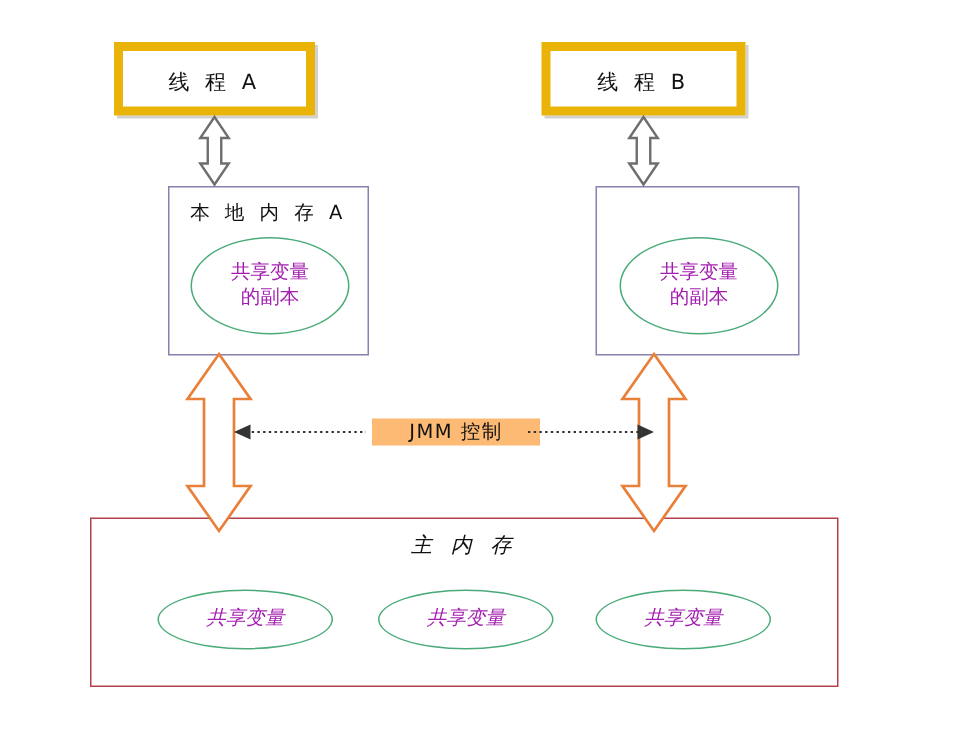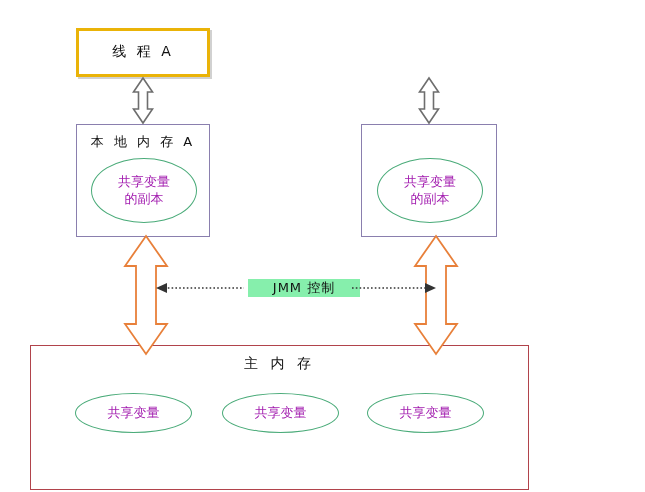--- a/index.html
+++ b/index.html
@@ -18,36 +18,37 @@
     overflow: hidden;
   }
 
   
   .box {
     position: absolute;
     box-sizing: border-box;
     background: #ffffff;
   }
   .thread-box {
-    border: 3px solid #eab308;
+    border: 6px solid #eab308;
     box-shadow: 2px 2px 0 rgba(0,0,0,0.18);
   }
   .thread-label {
     position: absolute;
     left: 0;
     right: 0;
     top: 12px;
     text-align: center;
     font-size: 14px;
     color: #111111;
     letter-spacing: 3px;
     white-space: nowrap;
   }
   .localmem-box {
     border: 1.5px solid #8a7fae;
+    margin-left: 36px;
   }
   .localmem-label {
     position: absolute;
     left: 0;
     right: 0;
     top: 8px;
     text-align: center;
     font-size: 13px;
     color: #111111;
     letter-spacing: 3px;
@@ -102,55 +103,58 @@
     pointer-events: none;
   }
 
   
   .jmm-label {
     position: absolute;
     text-align: center;
     font-size: 13px;
     color: #111111;
     white-space: nowrap;
-    background: #86efac;
+    background: #fdba74;
     padding: 0 6px;
     letter-spacing: 1px;
   }
 </style>
 </head>
 <body>
 
 <div id="canvas">
 
   <div class="box thread-box" style="left:76px; top:28px; width:134px; height:49px;">
     <div class="thread-label">线 程 A</div>
   </div>
 
+  <div class="box thread-box" style="left:361px; top:28px; width:136px; height:49px;">
+    <div class="thread-label">线 程 B</div>
+  </div>
 
   <div class="box localmem-box" style="left:76px; top:124px; width:134px; height:113px;">
     <div class="localmem-label">本 地 内 存 A</div>
     <div class="ellipse ellipse-copy" style="left:14px; top:33px; width:106px; height:65px;">
       <div>
         <span class="l">共享变量</span>
         <span class="l">的副本</span>
       </div>
     </div>
   </div>
 
   <div class="box localmem-box" style="left:361px; top:124px; width:136px; height:113px;">
     <div class="ellipse ellipse-copy" style="left:15px; top:33px; width:106px; height:65px;">
       <div>
         <span class="l">共享变量</span>
         <span class="l">的副本</span>
       </div>
     </div>
   </div>
 
-  <div class="box mainmem-box" style="left:30px; top:345px; width:499px; height:145px;">
+  <div class="box mainmem-box" style="left:60px; top:345px; width:499px; height:113px;font-style:italic;">
     <div class="mainmem-label">主 内 存</div>
 
     <div class="ellipse ellipse-var" style="left:44px; top:47px; width:117px; height:40px;">
       <span>共享变量</span>
     </div>
 
     <div class="ellipse ellipse-var" style="left:191px; top:47px; width:117px; height:40px;">
       <span>共享变量</span>
     </div>
 

